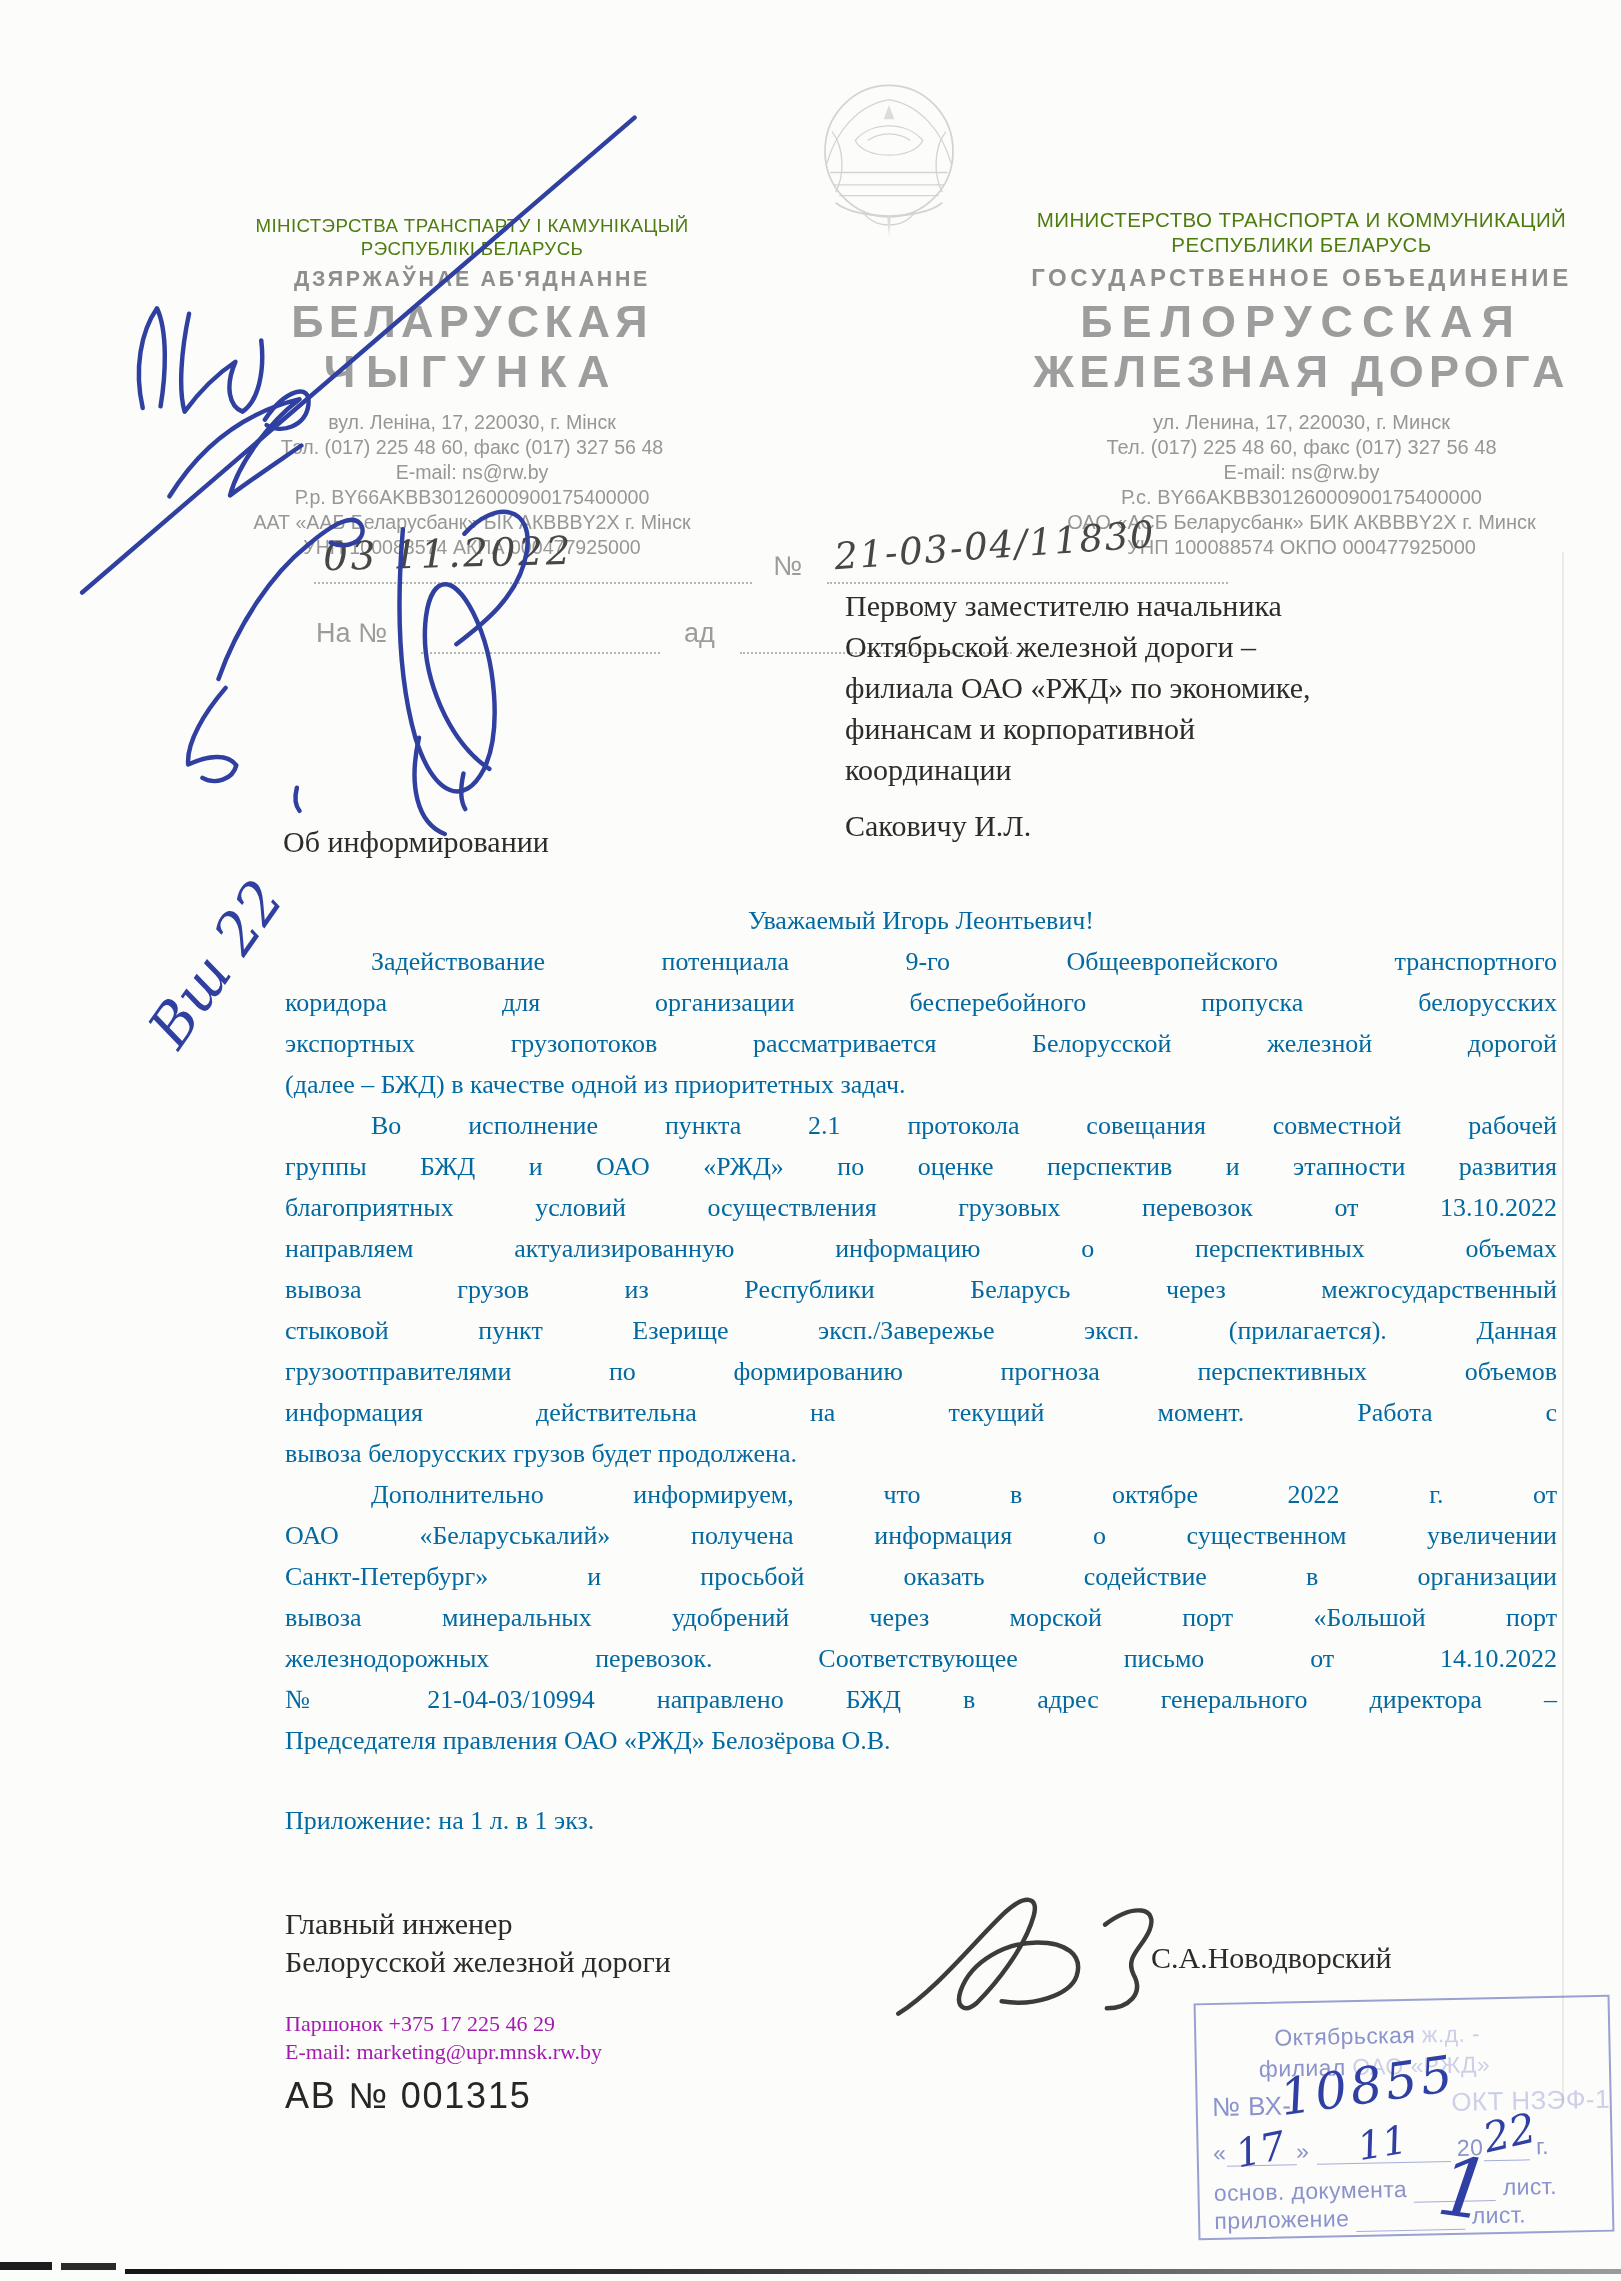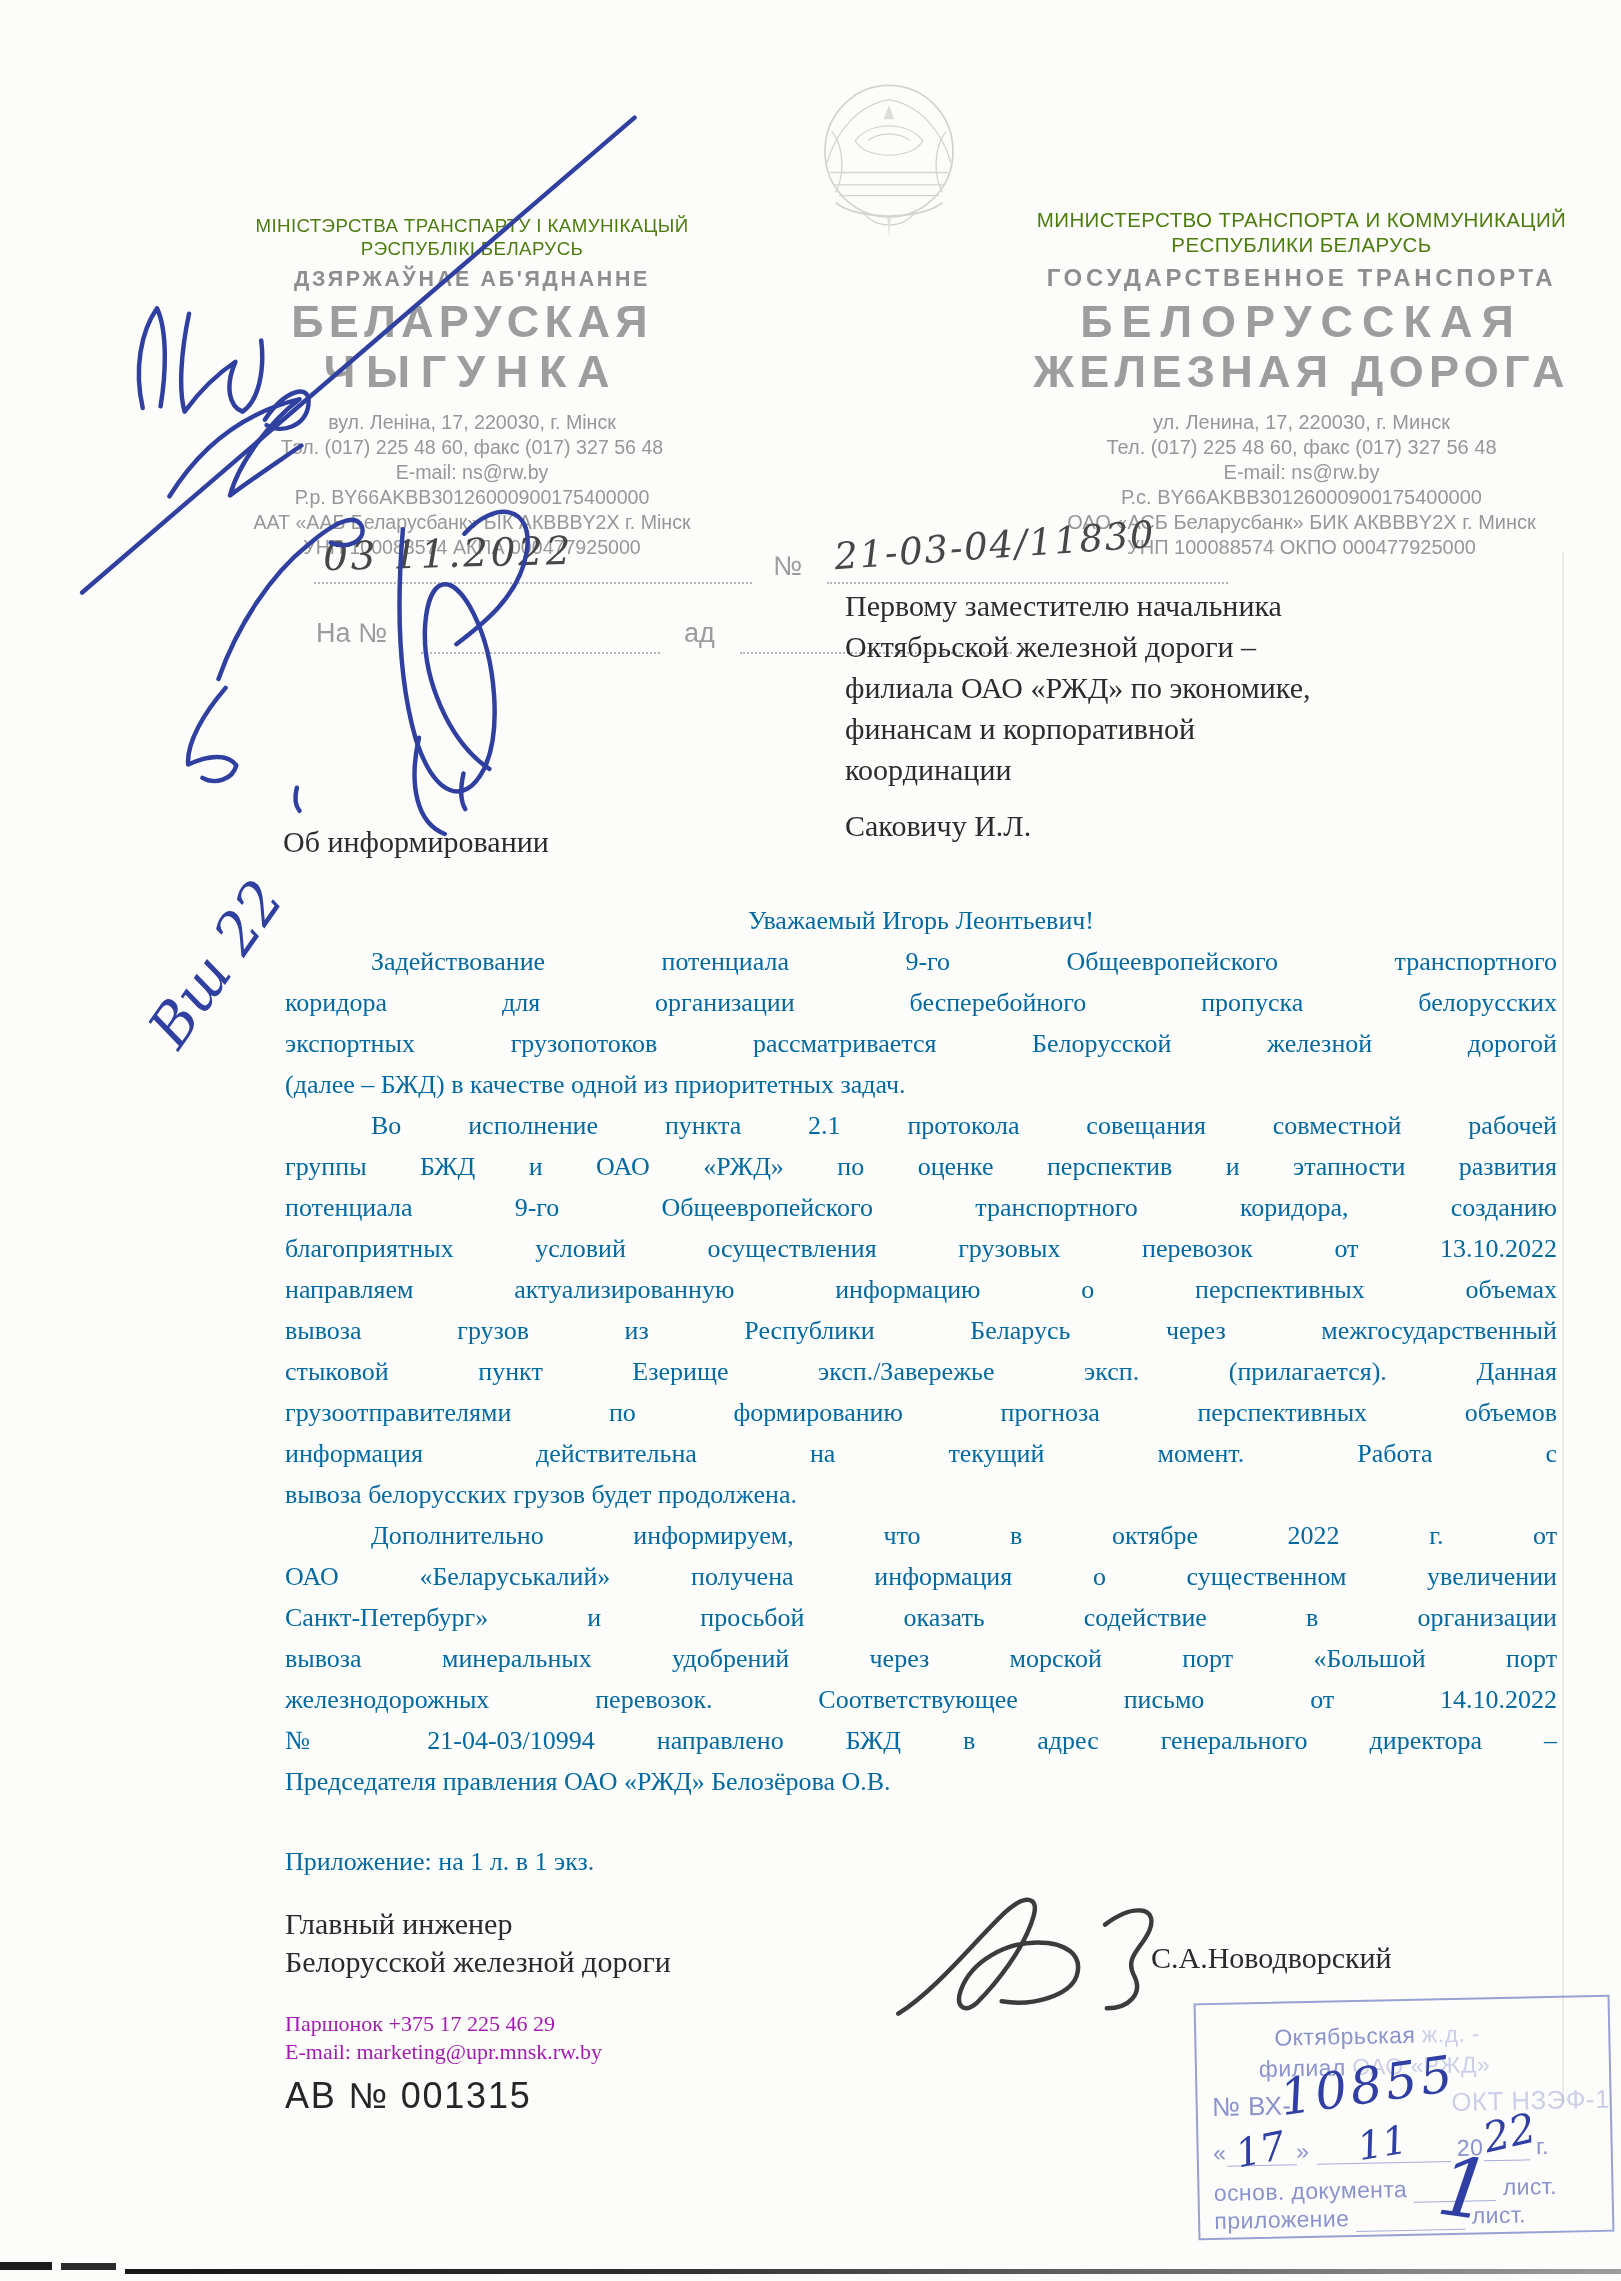--- a/index.html
+++ b/index.html
@@ -97,21 +97,21 @@
         <div>ААТ «ААБ Беларусбанк» БІК АКВВВY2X г. Мінск</div>
         <div>УНП 100088574  АКПА 000477925000</div>
       </div>
   </div>
 
   <div class="lh lh-right">
     <div class="ministry">
         <div>МИНИСТЕРСТВО ТРАНСПОРТА И КОММУНИКАЦИЙ</div>
         <div>РЕСПУБЛИКИ БЕЛАРУСЬ</div>
       </div>
-    <div class="orgtype">ГОСУДАРСТВЕННОЕ ТРАНСПОРТА</div>
+    <div class="orgtype">ГОСУДАРСТВЕННОЕ ОБЪЕДИНЕНИЕ</div>
     <div class="bigname">
       <div style="letter-spacing:9px">БЕЛОРУССКАЯ</div>
       <div>ЖЕЛЕЗНАЯ ДОРОГА</div>
     </div>
     <div class="addr">
         <div>ул. Ленина, 17, 220030, г. Минск</div>
         <div>Тел. (017) 225 48 60, факс (017) 327 56 48</div>
         <div>E-mail: ns@rw.by</div>
         <div>Р.с. BY66AKBB30126000900175400000</div>
         <div>ОАО «АСБ Беларусбанк» БИК АКВВВY2X г. Минск</div>
@@ -147,21 +147,20 @@
     <div class="salutation">Уважаемый Игорь Леонтьевич!</div>
     <div class="para">
         <div class="bodyline">Задействование потенциала 9-го Общеевропейского транспортного</div>
         <div class="bodyline">коридора для организации бесперебойного пропуска белорусских</div>
         <div class="bodyline">экспортных грузопотоков рассматривается Белорусской железной дорогой</div>
         <div class="bodyline">(далее – БЖД) в качестве одной из приоритетных задач.</div>
       </div>
     <div class="para">
         <div class="bodyline">Во исполнение пункта 2.1 протокола совещания совместной рабочей</div>
         <div class="bodyline">группы БЖД и ОАО «РЖД» по оценке перспектив и этапности развития</div>
-        <div class="bodyline">потенциала 9-го Общеевропейского транспортного коридора, созданию</div>
         <div class="bodyline">благоприятных условий осуществления грузовых перевозок от 13.10.2022</div>
         <div class="bodyline">направляем актуализированную информацию о перспективных объемах</div>
         <div class="bodyline">вывоза грузов из Республики Беларусь через межгосударственный</div>
         <div class="bodyline">стыковой пункт Езерище эксп./Завережье эксп. (прилагается). Данная</div>
         <div class="bodyline">грузоотправителями по формированию прогноза перспективных объемов</div>
         <div class="bodyline">информация действительна на текущий момент. Работа с</div>
         <div class="bodyline">вывоза белорусских грузов будет продолжена.</div>
       </div>
     <div class="para">
         <div class="bodyline">Дополнительно информируем, что в октябре 2022 г. от</div>

